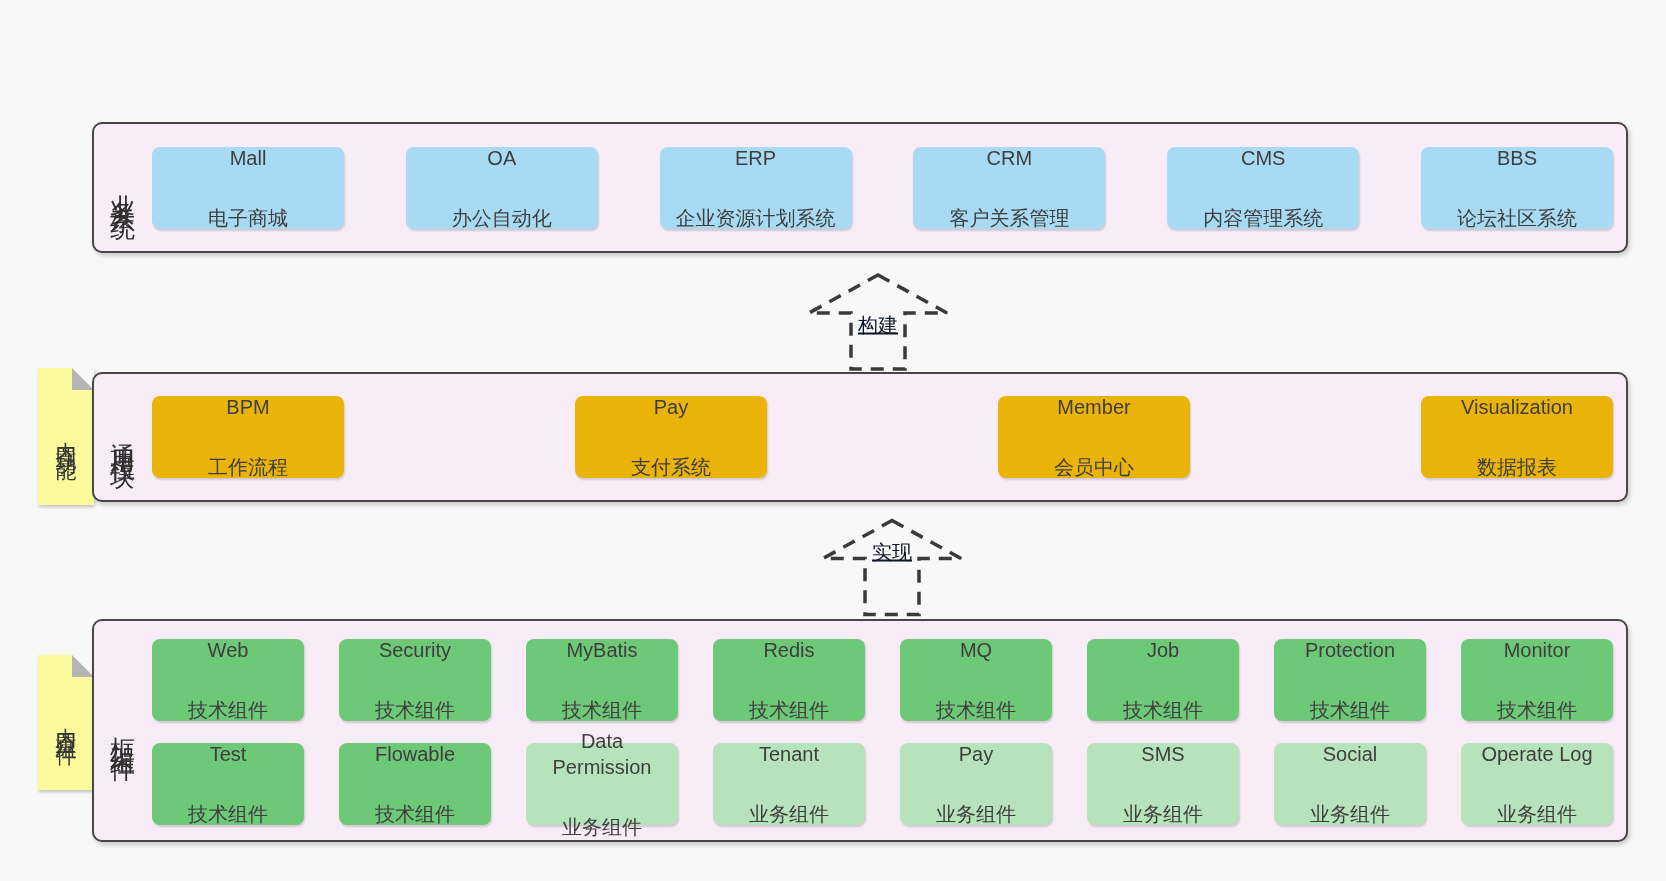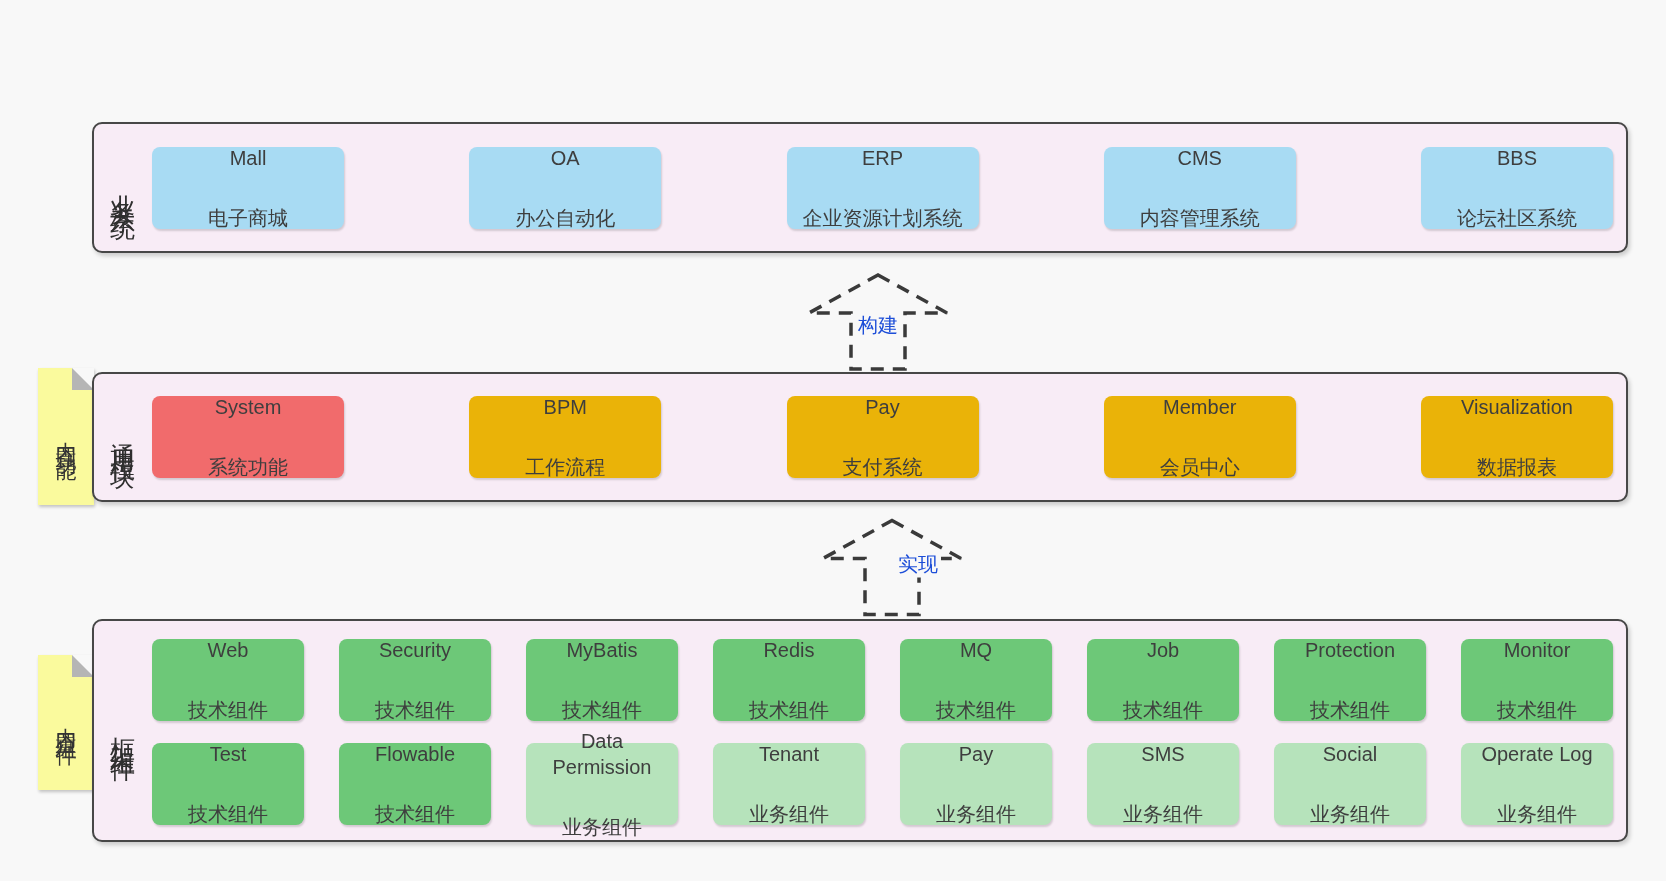--- a/index.html
+++ b/index.html
@@ -54,22 +54,23 @@
     position:absolute; top:50%; left:50%; transform:translate(-50%,-50%);
     writing-mode:vertical-rl; text-orientation:upright;
     font-size:21px; letter-spacing:6px; color:#333; white-space:nowrap;
   }
 
   
   .arrow { position:absolute; width:144px; }
   .arrow svg { display:block; width:100%; height:100%; }
   .arrow-label {
     position:absolute; left:50%; transform:translate(-50%,-50%);
-    background:#f8f8f8; padding:0 3px; font-size:20px; color:#1d4ed8;
+    background:#f8f8f8; padding:0 3px; font-size:20px; color:#0f172a;
     white-space:nowrap;
+    text-decoration:underline;
   }
 </style>
 </head>
 <body>
 
 <div class="canvas">
 
   <div class="band" style="top:122px; height:131px;">
     <div class="band-label">业务系统</div>
     <div class="band-row full">
@@ -77,20 +78,24 @@
         <div>Mall</div>
         <div>电子商城</div>
       </div>
       <div class="box w6 blue">
         <div>OA</div>
         <div>办公自动化</div>
       </div>
       <div class="box w6 blue">
         <div>ERP</div>
         <div>企业资源计划系统</div>
+      </div>
+      <div class="box w6 blue">
+        <div>CRM</div>
+        <div>客户关系管理</div>
       </div>
       <div class="box w6 blue">
         <div>CMS</div>
         <div>内容管理系统</div>
       </div>
       <div class="box w6 blue">
         <div>BBS</div>
         <div>论坛社区系统</div>
       </div>
     </div>
@@ -103,24 +108,20 @@
     <div class="arrow-label" style="top:53px;">构建</div>
   </div>
 
   <div class="note" style="top:368px; height:137px;">
     <div class="note-label">内置功能</div>
   </div>
 
   <div class="band" style="top:372px; height:130px;">
     <div class="band-label">通用模块</div>
     <div class="band-row full">
-      <div class="box w6 red">
-        <div>System</div>
-        <div>系统功能</div>
-      </div>
       <div class="box w6 pink">
         <div>BPM</div>
         <div>工作流程</div>
       </div>
       <div class="box w6 pink">
         <div>Pay</div>
         <div>支付系统</div>
       </div>
       <div class="box w6 pink">
         <div>Member</div>
@@ -130,21 +131,21 @@
         <div>Visualization</div>
         <div>数据报表</div>
       </div>
     </div>
   </div>
 
   <div class="arrow" style="left:820px; top:516px; height:103px;">
     <svg viewBox="0 0 144 100">
       <polygon points="72,3 141,41 99,41 99,97 45,97 45,41 3,41" fill="none" stroke="#3a3a3a" stroke-width="3.5" stroke-dasharray="13 9"></polygon>
     </svg>
-    <div class="arrow-label" style="top:48px;margin-left:26px;">实现</div>
+    <div class="arrow-label" style="top:36px;">实现</div>
   </div>
 
   <div class="note" style="top:655px; height:135px;">
     <div class="note-label">内置组件</div>
   </div>
 
   <div class="band" style="top:619px; height:223px;">
     <div class="band-label">框架组件</div>
 
     <div class="band-row" style="top:18px; height:82px;">

